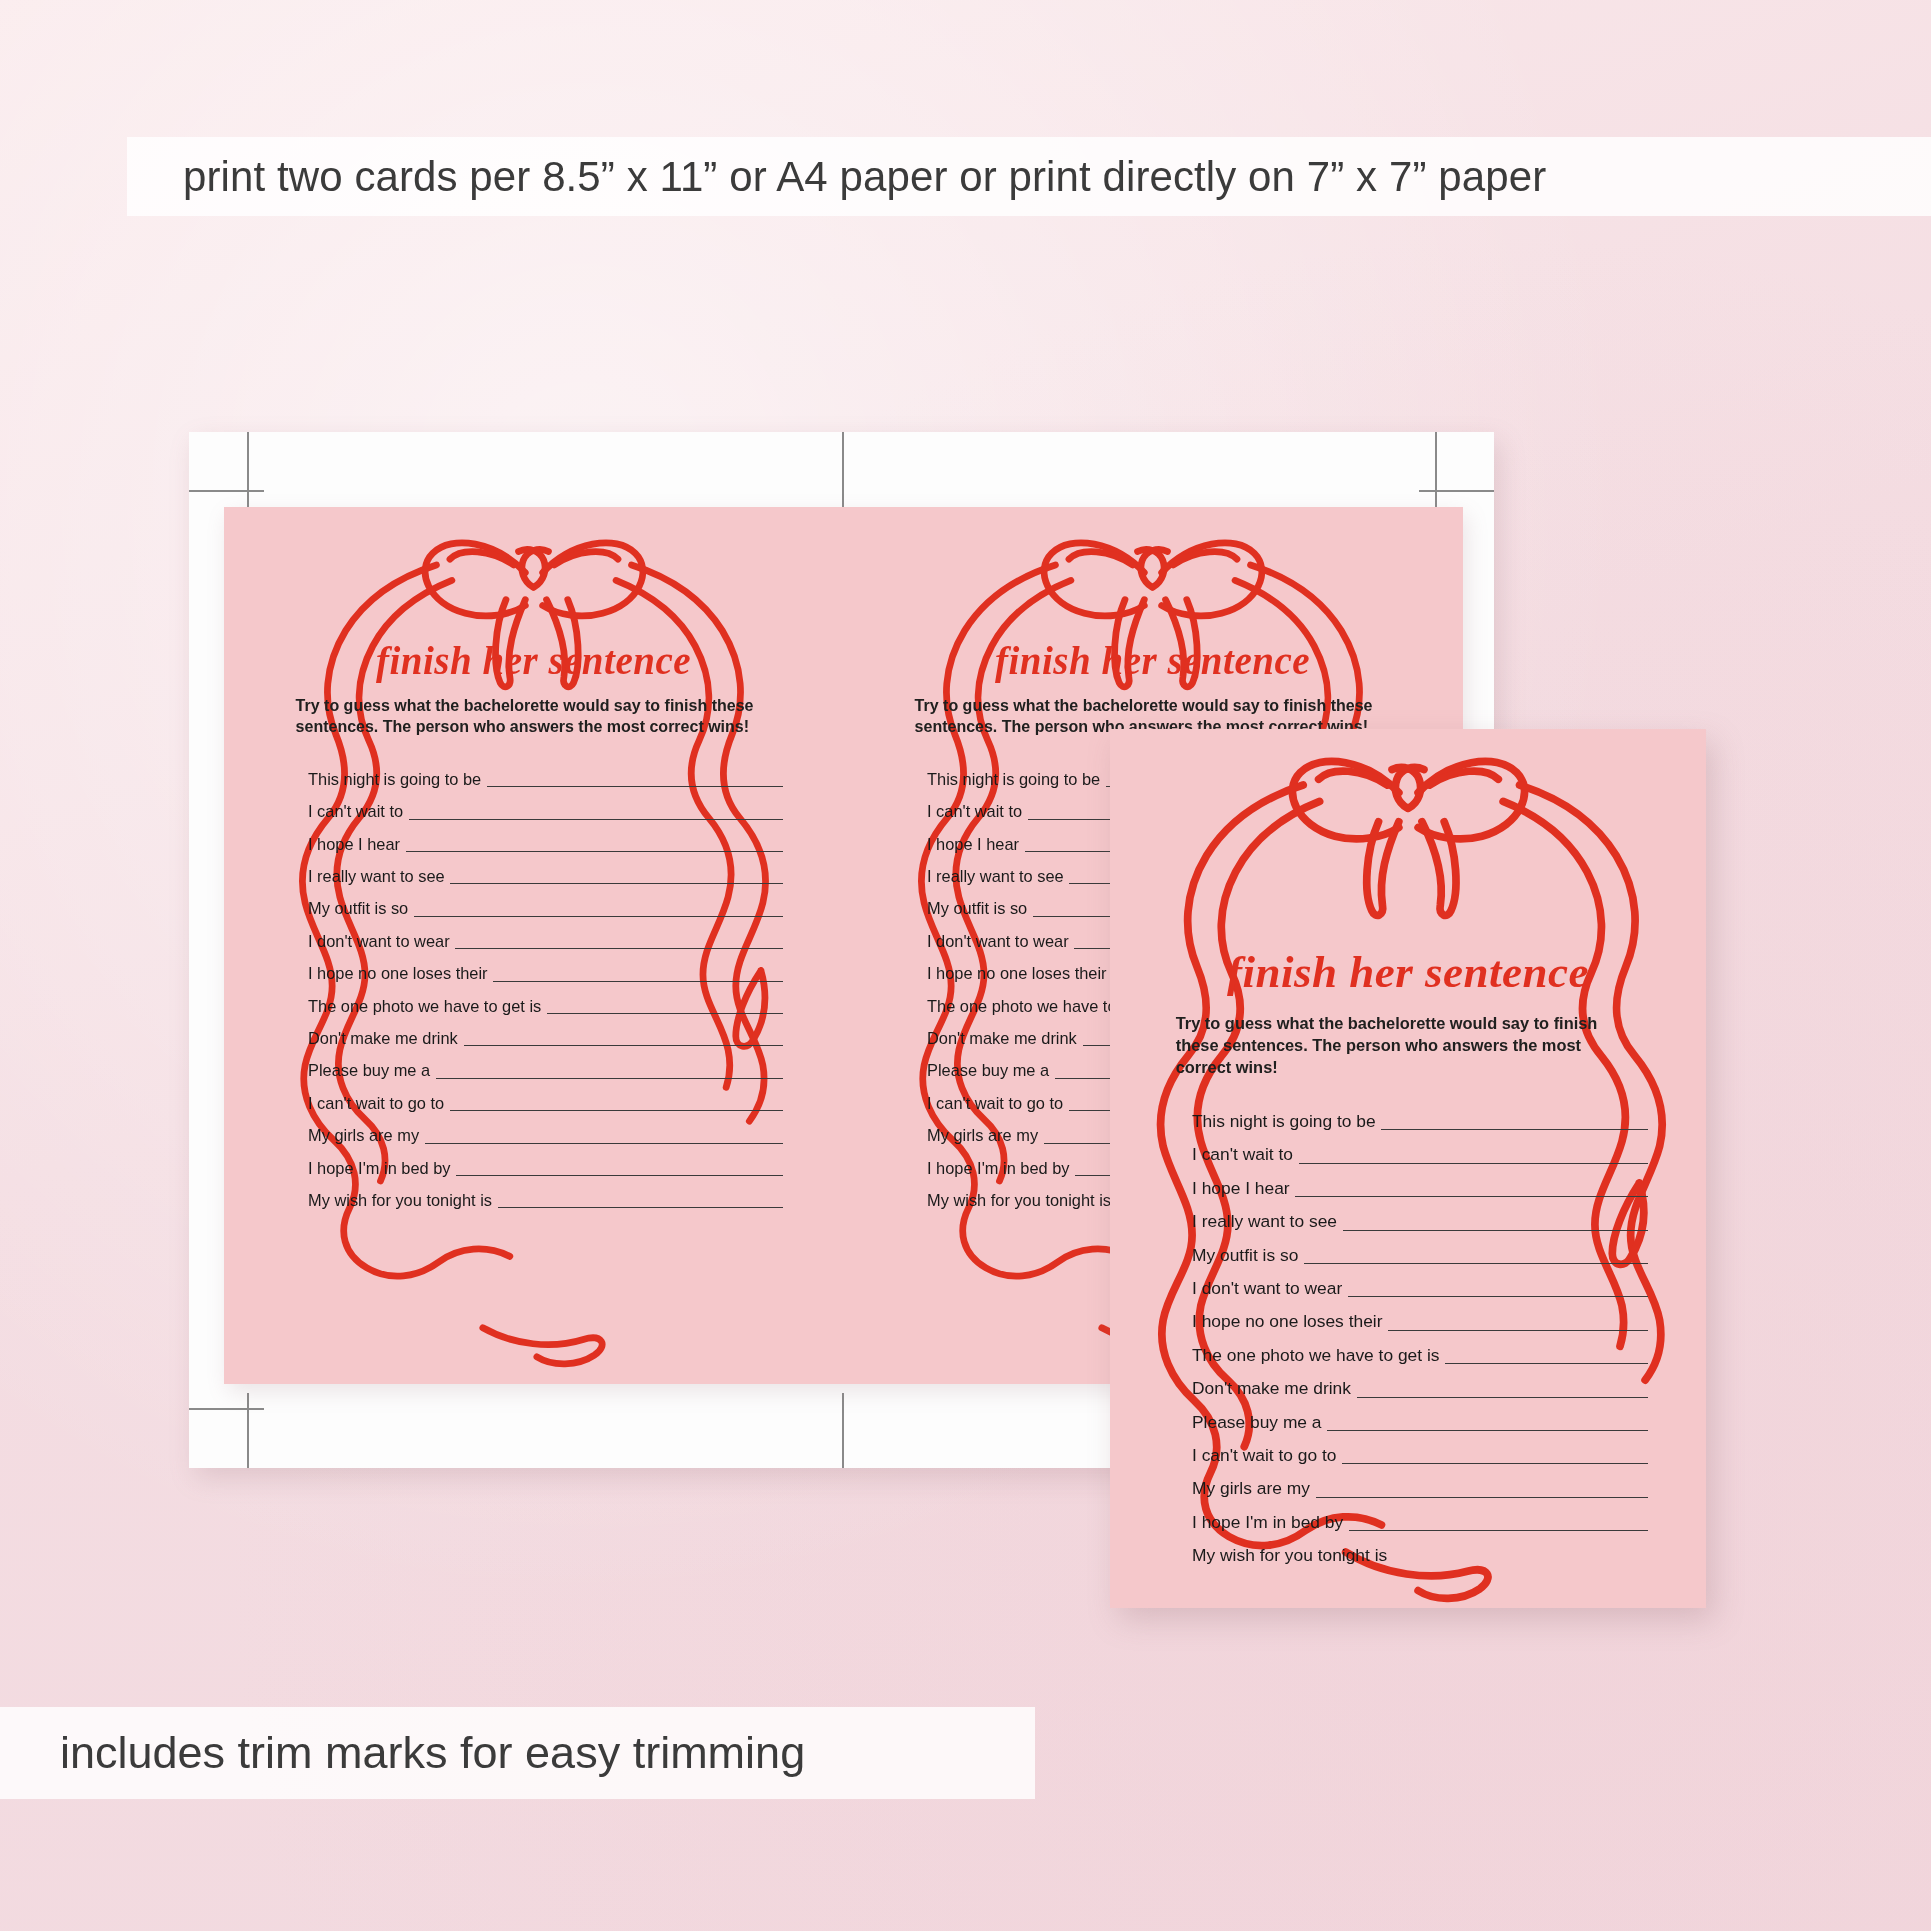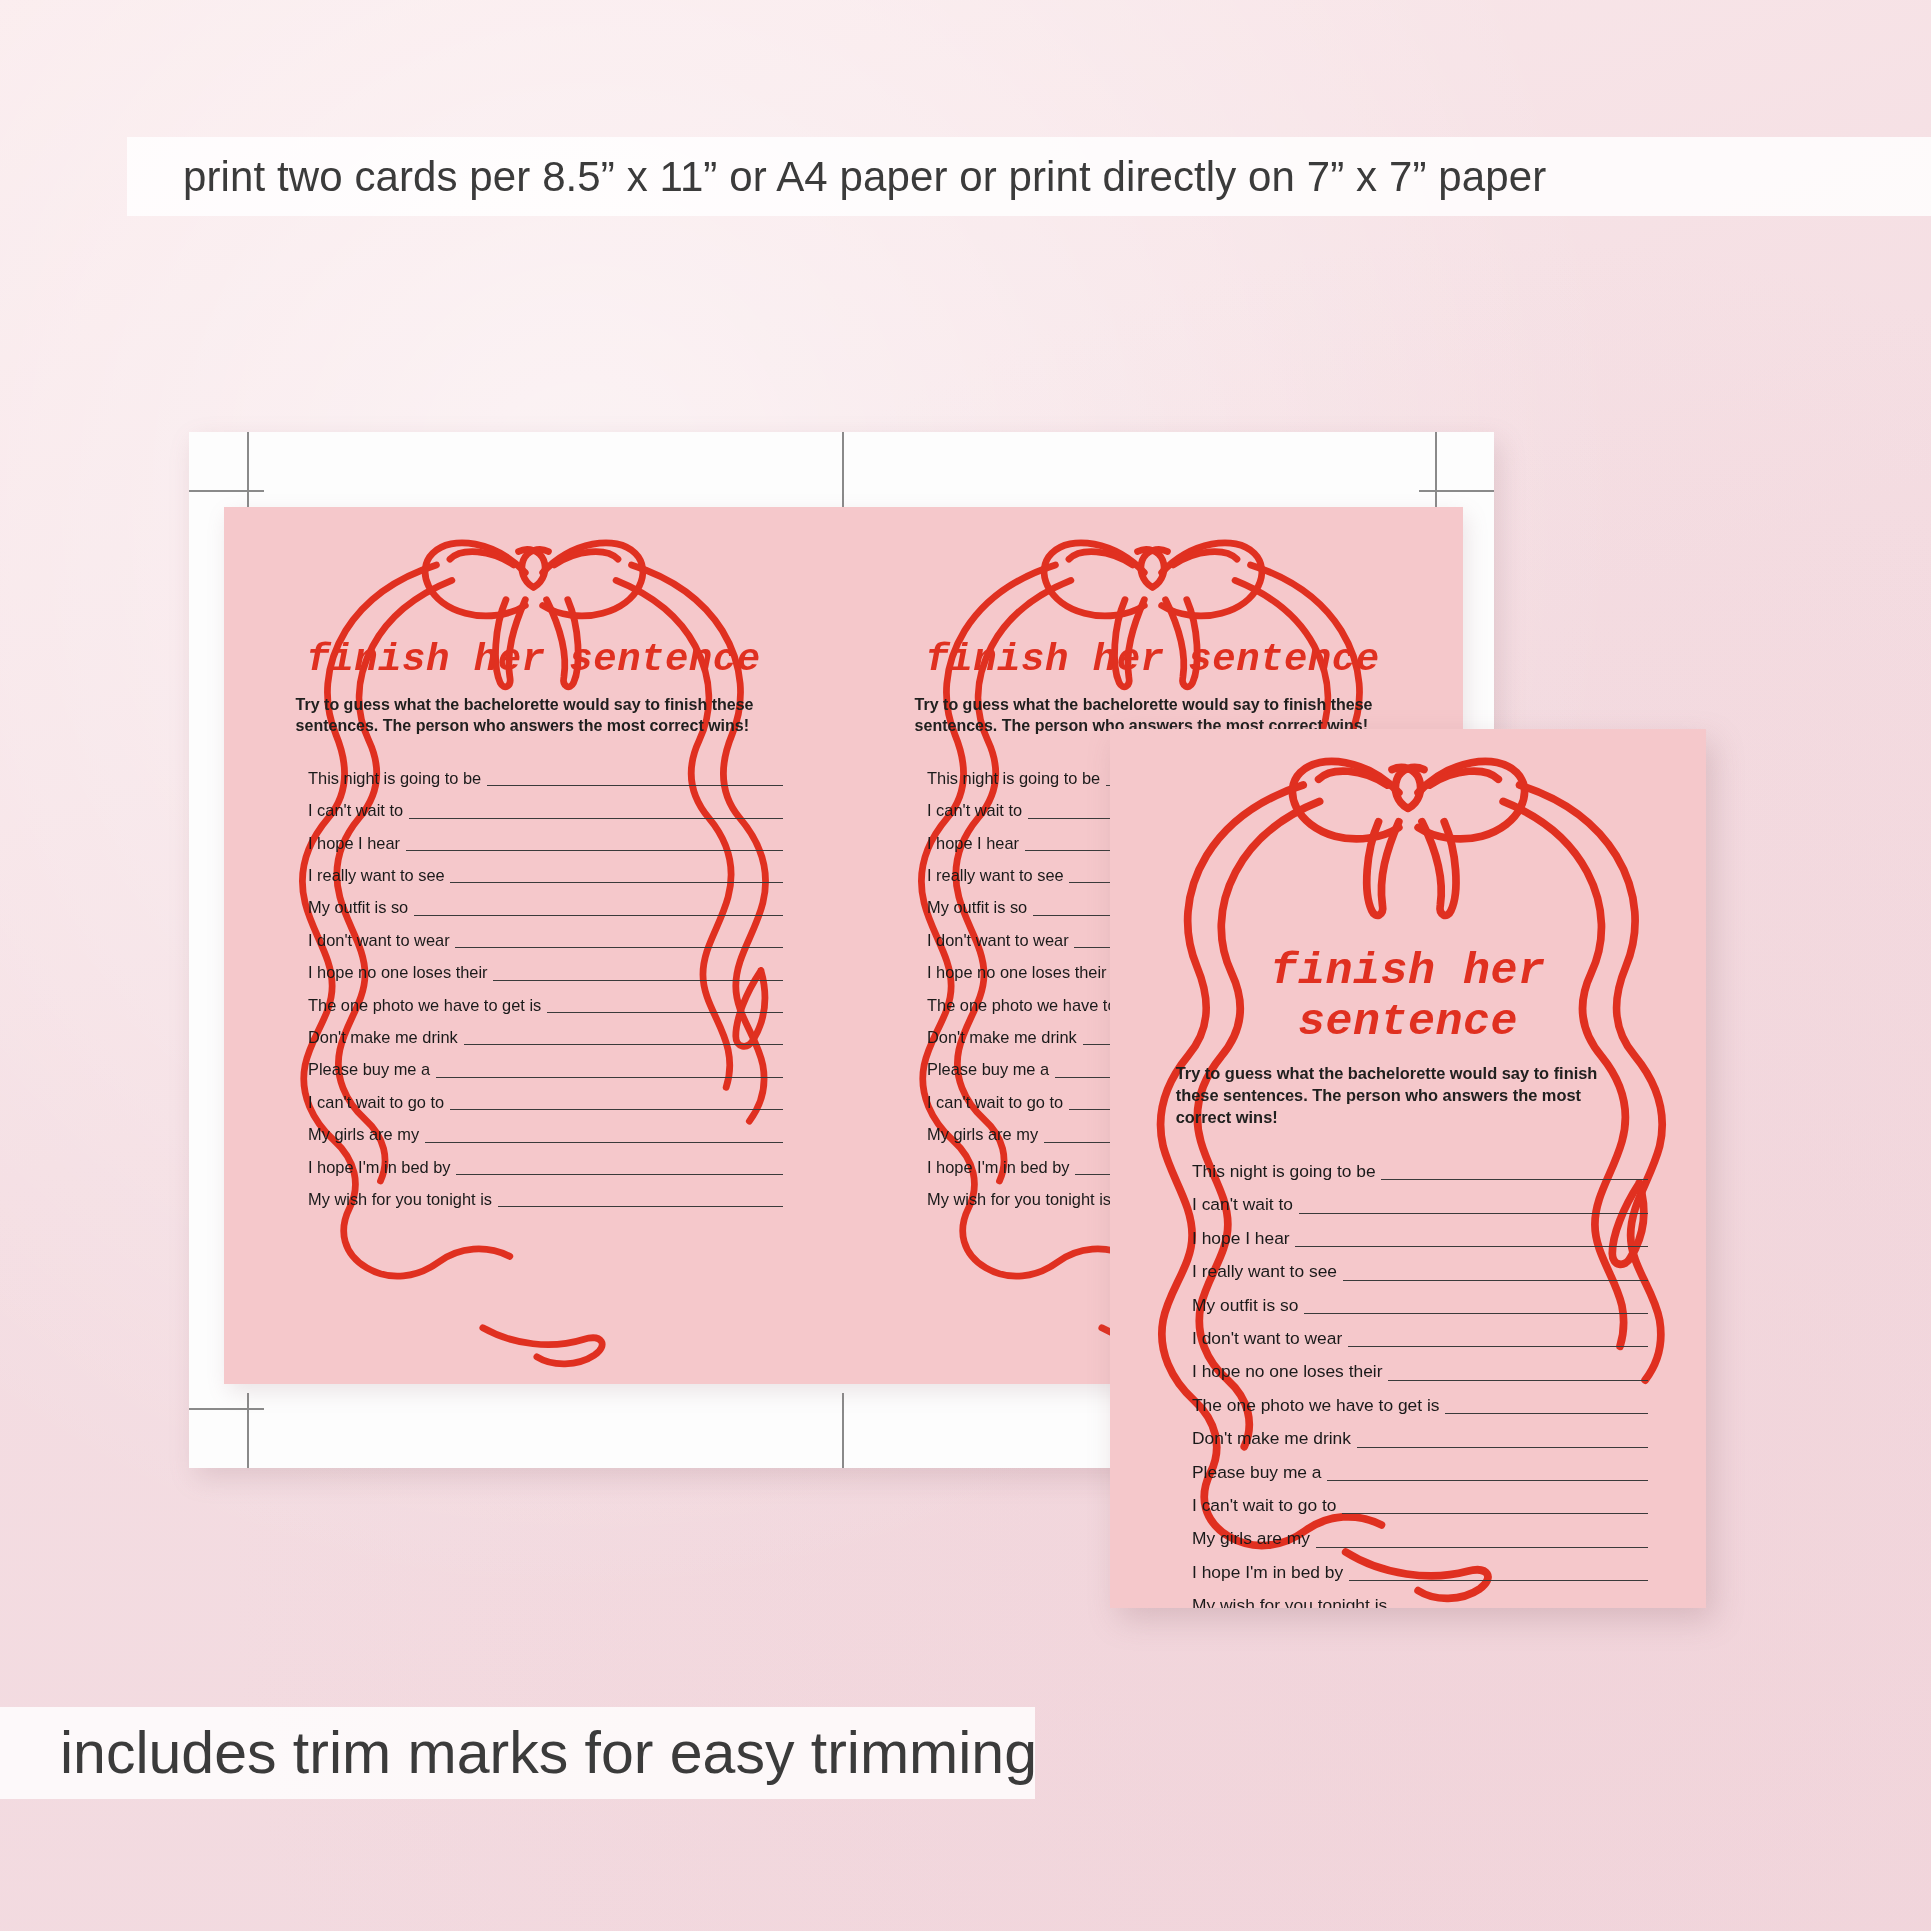--- a/index.html
+++ b/index.html
@@ -41,21 +41,21 @@
     padding-left: 56px;
     font-size: 42px;
     letter-spacing: 0.1px;
   }
   .banner-bottom {
     left: 0px;
     top: 1707px;
     width: 975px;
     height: 92px;
     padding-left: 60px;
-    font-size: 59px;
+    font-size: 45px;
   }
 
   
   .sheet {
     position: absolute;
     left: 189px;
     top: 432px;
     width: 1305px;
     height: 1036px;
     background: #fdfdfd;
@@ -109,21 +109,21 @@
   }
   .card-inner {
     position: absolute;
     left: 0; right: 0;
     color: #1f1f1f;
   }
 
   .card-title {
     text-align: center;
     color: #e03020;
-    font-family: Liberation Mono, monospace;
+    font-family: Liberation Serif, serif;
     font-style: italic;
     font-weight: 700;
     letter-spacing: 0.5px;
   }
   .card-sub {
     color: #20201f;
     font-weight: 700;
     line-height: 1.35;
   }
   .prompt-list {

